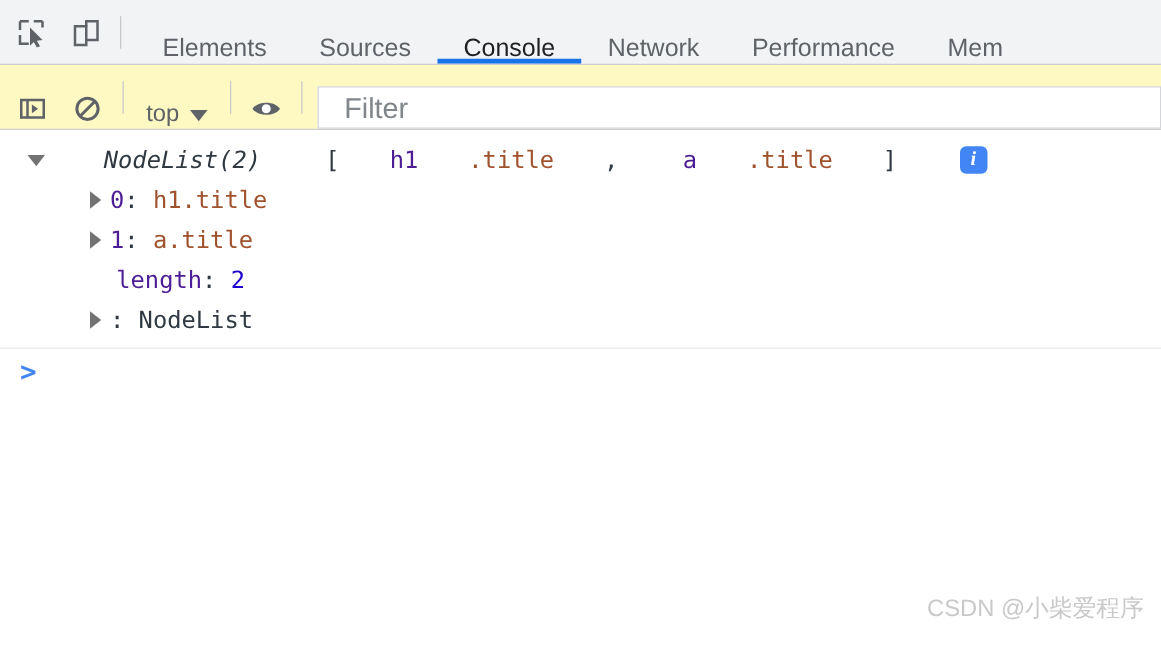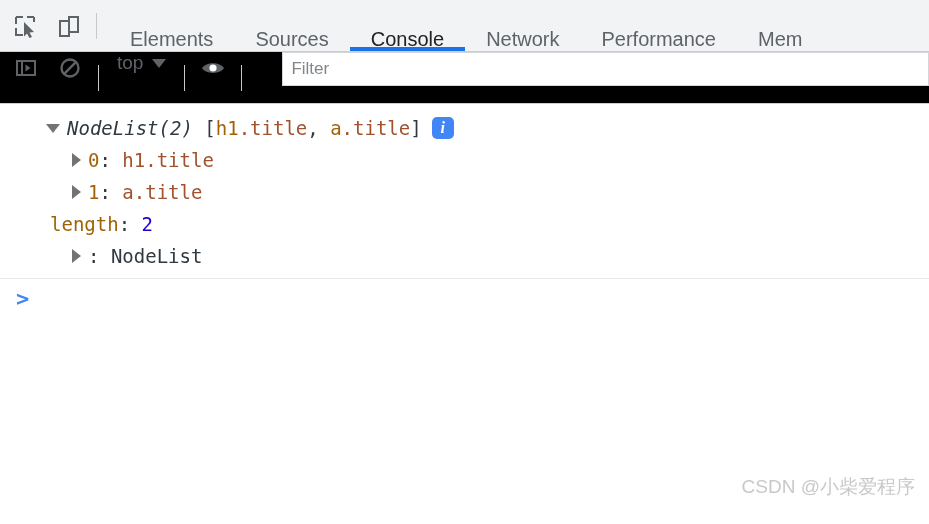--- a/index.html
+++ b/index.html
@@ -69,23 +69,23 @@
     left: 0;
     right: 0;
     bottom: 0;
     height: 4px;
     background: #1a73e8;
   }
 
   
   .filterbar {
     height: 52px;
-    background: #000000;
-    display: flex;
-    align-items: flex-start;
+    background: #fef9c3;
+    display: flex;
+    align-items: flex-end;
     border-bottom: 1px solid #cdcdcd;
     box-sizing: border-box;
     padding-left: 10px;
   }
   .fb-btn {
     width: 32px;
     height: 32px;
     display: flex;
     align-items: center;
     justify-content: center;
@@ -101,28 +101,28 @@
   .caret {
     width: 0;
     height: 0;
     border-left: 7px solid transparent;
     border-right: 7px solid transparent;
     border-top: 9px solid #5f6368;
   }
   .filter-input {
     flex: 1;
     height: 34px;
-    margin-left: 28px;
+    margin-left: 0;
     background: #ffffff;
     border: 1px solid #d3d5d8;
     box-sizing: border-box;
     display: flex;
     align-items: center;
-    padding-left: 8px;
-    font-size: 17px;
+    padding-left: 20px;
+    font-size: 23px;
     color: #80868b;
   }
 
   
   .console {
     position: relative;
     background: #ffffff;
   }
   .msg-group {
     padding: 8px 0 6px 0;
@@ -130,27 +130,28 @@
   }
   .line {
     display: flex;
     align-items: center;
     font-family: "DejaVu Sans Mono", "Liberation Mono", monospace;
     font-size: 19px;
     line-height: 32px;
     white-space: pre;
   }
   .line-head {
-    padding-left: 46px;
+    padding-left: 22px;
+    gap: 40px;
   }
   .line-prop {
     padding-left: 72px;
   }
   .line-prop-noarrow {
-    padding-left: 50px;
+    padding-left: 93px;
   }
   .tri {
     width: 0;
     height: 0;
     margin-right: 7px;
     flex: none;
   }
   .tri-down {
     border-left: 7px solid transparent;
     border-right: 7px solid transparent;
@@ -160,21 +161,21 @@
     border-top: 7px solid transparent;
     border-bottom: 7px solid transparent;
     border-left: 9px solid #737373;
   }
   .cls-name {
     font-style: italic;
     color: #303942;
   }
   .brackets { color: #303942; }
   .tag-node { color: #a0522d; }
-  .purple { color: #a16207; }
+  .purple { color: #4c1d95; }
   .num { color: #1c00cf; }
   .plain { color: #303942; }
   .info-badge {
     display: inline-flex;
     width: 22px;
     height: 22px;
     border-radius: 5px;
     background: #4285f4;
     color: #ffffff;
     align-items: center;

